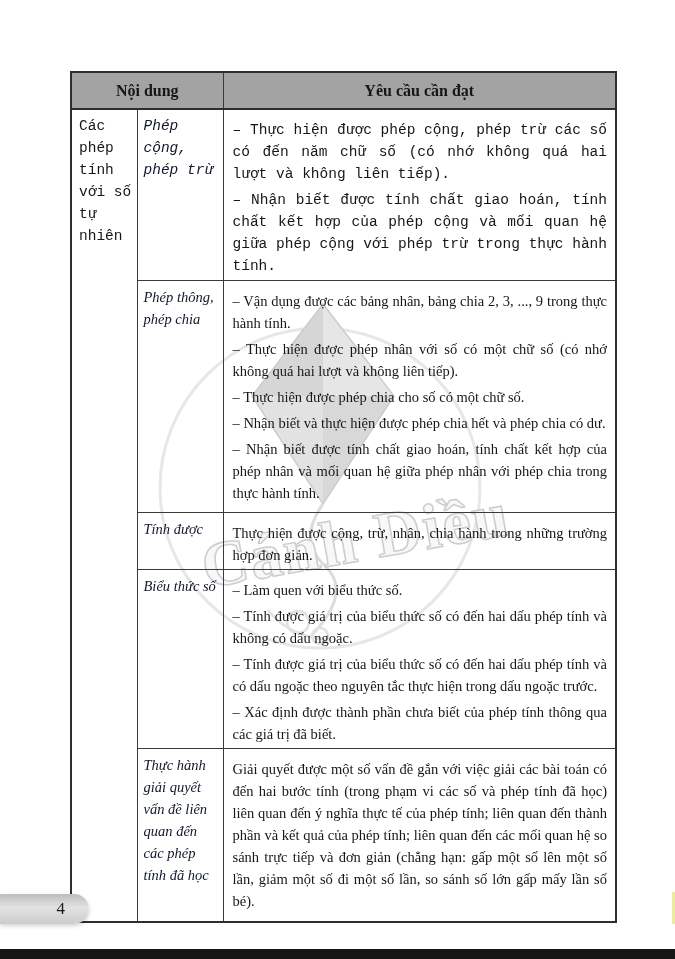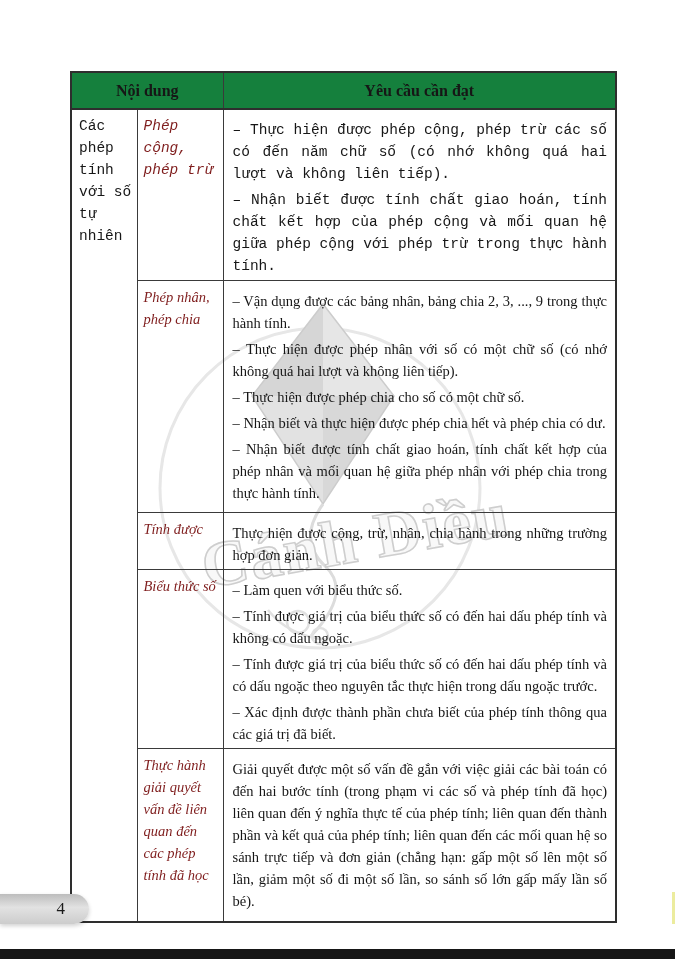--- a/index.html
+++ b/index.html
@@ -24,28 +24,28 @@
     background:transparent;
   }
   .req-table col.c1{width:66px;}
   .req-table col.c2{width:86px;}
   .req-table th,.req-table td{
     border:1px solid #3a3a3a;vertical-align:top;
     background:transparent;
   }
   .req-table{border:2px solid #2e2e2e;}
   .req-table thead th{
-    background:#15803d;
+    background:#a3a3a3;
     font-weight:bold;font-size:16px;text-align:center;vertical-align:middle;
     height:31px;padding:2px 4px;
     border-bottom:2px solid #2e2e2e;
   }
   .req-table td{font-size:14.5px;line-height:22px;}
   td.topic{padding:5px 4px 0 7px;}
-  td.sub{padding:5px 3px 0 6px;font-style:italic;color:#7f1d1d;}
+  td.sub{padding:5px 3px 0 6px;font-style:italic;color:#0f172a;}
   td.req{padding:5px 8px 0 9px;text-align:justify;}
   td.req p{margin:4px 0 3px 0;}
   tr.hr1{height:113px;font-family:Liberation Mono, monospace;}
   tr.hr2{height:232px;}
   tr.hr3{height:47px;}
   tr.hr4{height:138px;}
   tr.hr5{height:173px;padding-left:48px;}
 
   
   .page-tab{
@@ -107,21 +107,21 @@
     <tbody>
       <tr class="hr1">
         <td class="topic" rowspan="5">Các phép tính với số tự nhiên</td>
         <td class="sub">Phép cộng, phép trừ</td>
         <td class="req">
           <p>– Thực hiện được phép cộng, phép trừ các số có đến năm chữ số (có nhớ không quá hai lượt và không liên tiếp).</p>
           <p>– Nhận biết được tính chất giao hoán, tính chất kết hợp của phép cộng và mối quan hệ giữa phép cộng với phép trừ trong thực hành tính.</p>
         </td>
       </tr>
       <tr class="hr2">
-        <td class="sub">Phép nhân, phép chia</td>
+        <td class="sub">Phép thông, phép chia</td>
         <td class="req">
           <p>– Vận dụng được các bảng nhân, bảng chia 2, 3, ..., 9 trong thực hành tính.</p>
           <p>– Thực hiện được phép nhân với số có một chữ số (có nhớ không quá hai lượt và không liên tiếp).</p>
           <p>– Thực hiện được phép chia cho số có một chữ số.</p>
           <p>– Nhận biết và thực hiện được phép chia hết và phép chia có dư.</p>
           <p>– Nhận biết được tính chất giao hoán, tính chất kết hợp của phép nhân và mối quan hệ giữa phép nhân với phép chia trong thực hành tính.</p>
         </td>
       </tr>
       <tr class="hr3">
         <td class="sub">Tính được</td>

